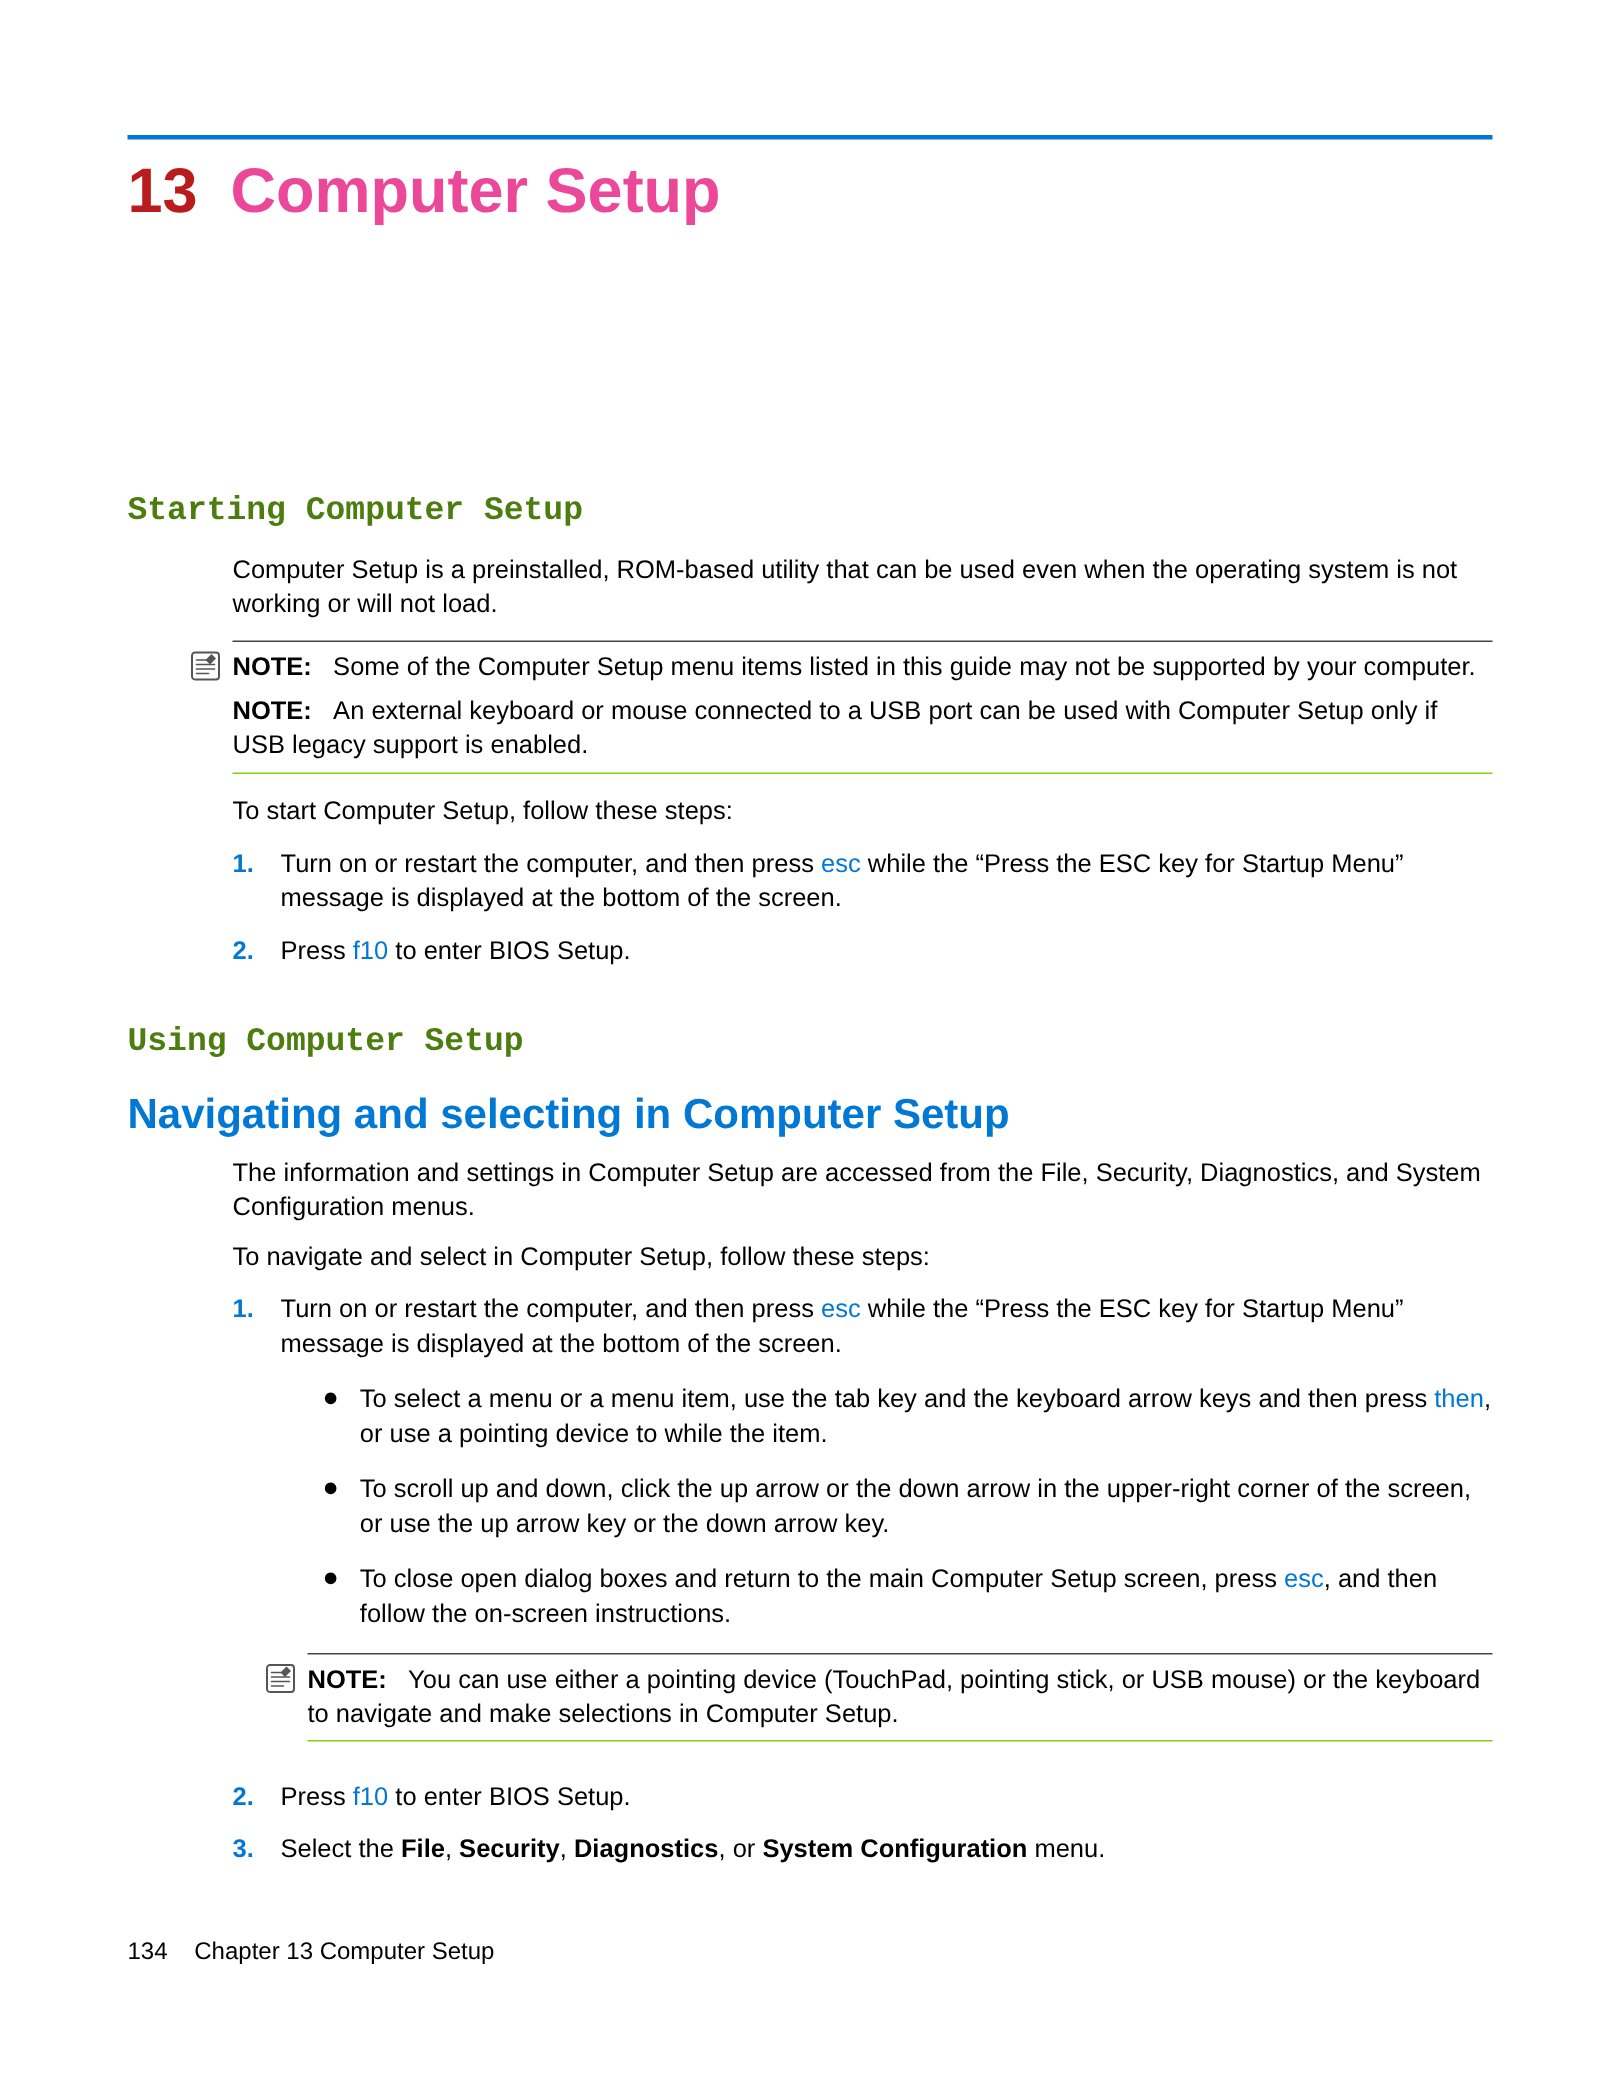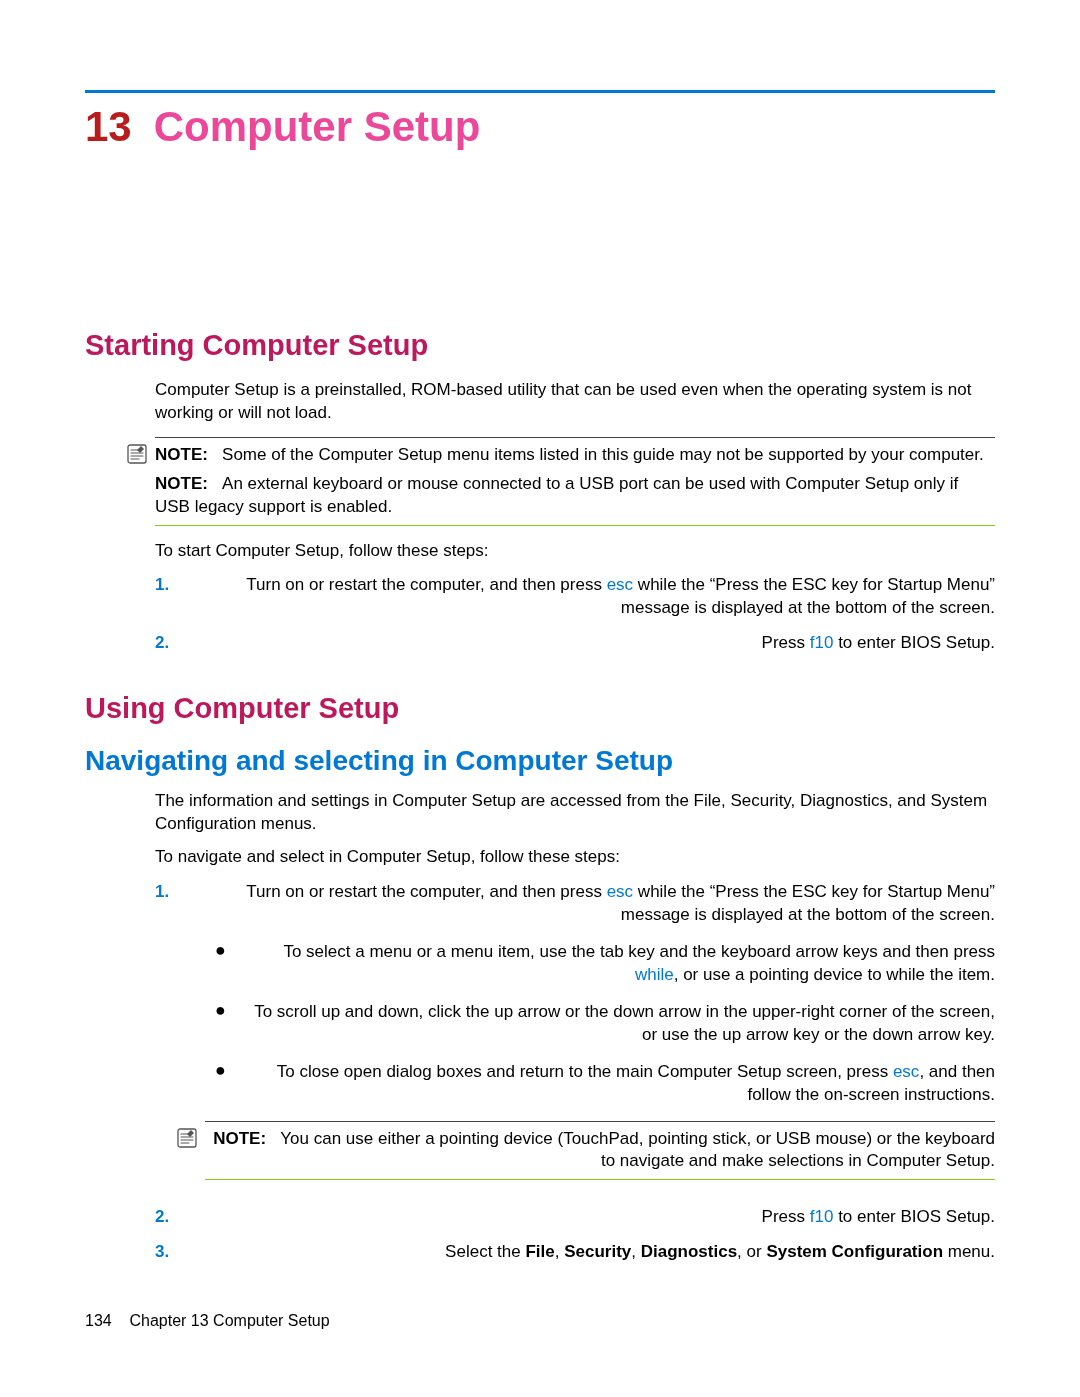--- a/index.html
+++ b/index.html
@@ -30,24 +30,25 @@
     color: #b91c1c;
     font-size: 42px;
     font-weight: 700;
   }
   .chapter-title {
     color: #ec4899;
     font-size: 42px;
     font-weight: 700;
   }
   h2.section {
-    color: #be185d;
-    font-size: 29px;
+    color: #4d7c0f;
+    font-size: 22px;
     font-weight: 700;
     margin: 34px 0 14px 0;
+    font-family: Liberation Mono, monospace;
   }
   h3.subsection {
     color: #0078d4;
     font-size: 28px;
     font-weight: 700;
     margin: 14px 0 10px 0;
   }
   .body-indent {
     margin-left: 70px;
   }
@@ -86,21 +87,20 @@
     gap: 14px;
     margin: 12px 0;
   }
   ol.numbered > li .num {
     color: #0078d4;
     font-weight: 700;
     flex: 0 0 18px;
   }
   ol.numbered > li .content {
     flex: 1;
-    text-align: right;
   }
   ul.bullets {
     list-style: none;
     padding: 0;
     margin: 10px 0 10px 28px;
   }
   ul.bullets > li {
     display: flex;
     gap: 14px;
     margin: 14px 0;
@@ -182,21 +182,21 @@
       <span class="num">1.</span>
       <div class="content">
         <div>
           <span>Turn on or restart the computer, and then press </span><span class="key">esc</span><span> while the “Press the ESC key for Startup Menu” message is displayed at the bottom of the screen.</span>
         </div>
 
         <ul class="bullets">
           <li>
             <span class="dot">●</span>
             <span class="content">
-              <span>To select a menu or a menu item, use the tab key and the keyboard arrow keys and then press </span><span class="key">while</span><span>, or use a pointing device to while the item.</span>
+              <span>To select a menu or a menu item, use the tab key and the keyboard arrow keys and then press </span><span class="key">then</span><span>, or use a pointing device to while the item.</span>
             </span>
           </li>
           <li>
             <span class="dot">●</span>
             <span class="content">To scroll up and down, click the up arrow or the down arrow in the upper-right corner of the screen, or use the up arrow key or the down arrow key.</span>
           </li>
           <li>
             <span class="dot">●</span>
             <span class="content">
               <span>To close open dialog boxes and return to the main Computer Setup screen, press </span><span class="key">esc</span><span>, and then follow the on-screen instructions.</span>

